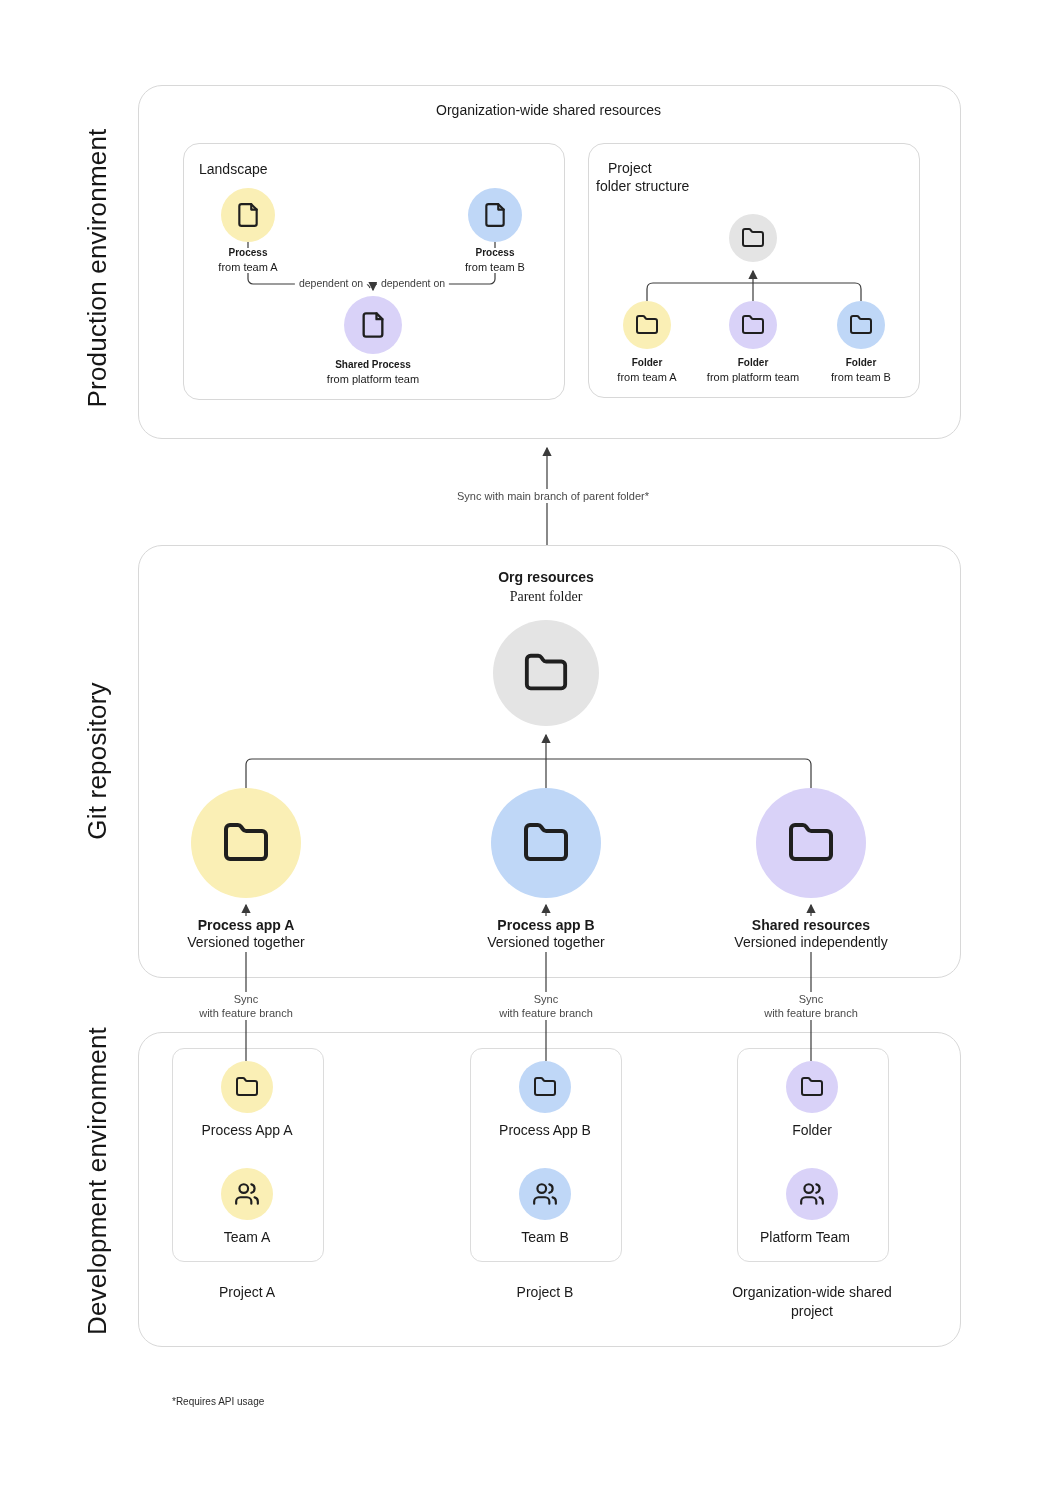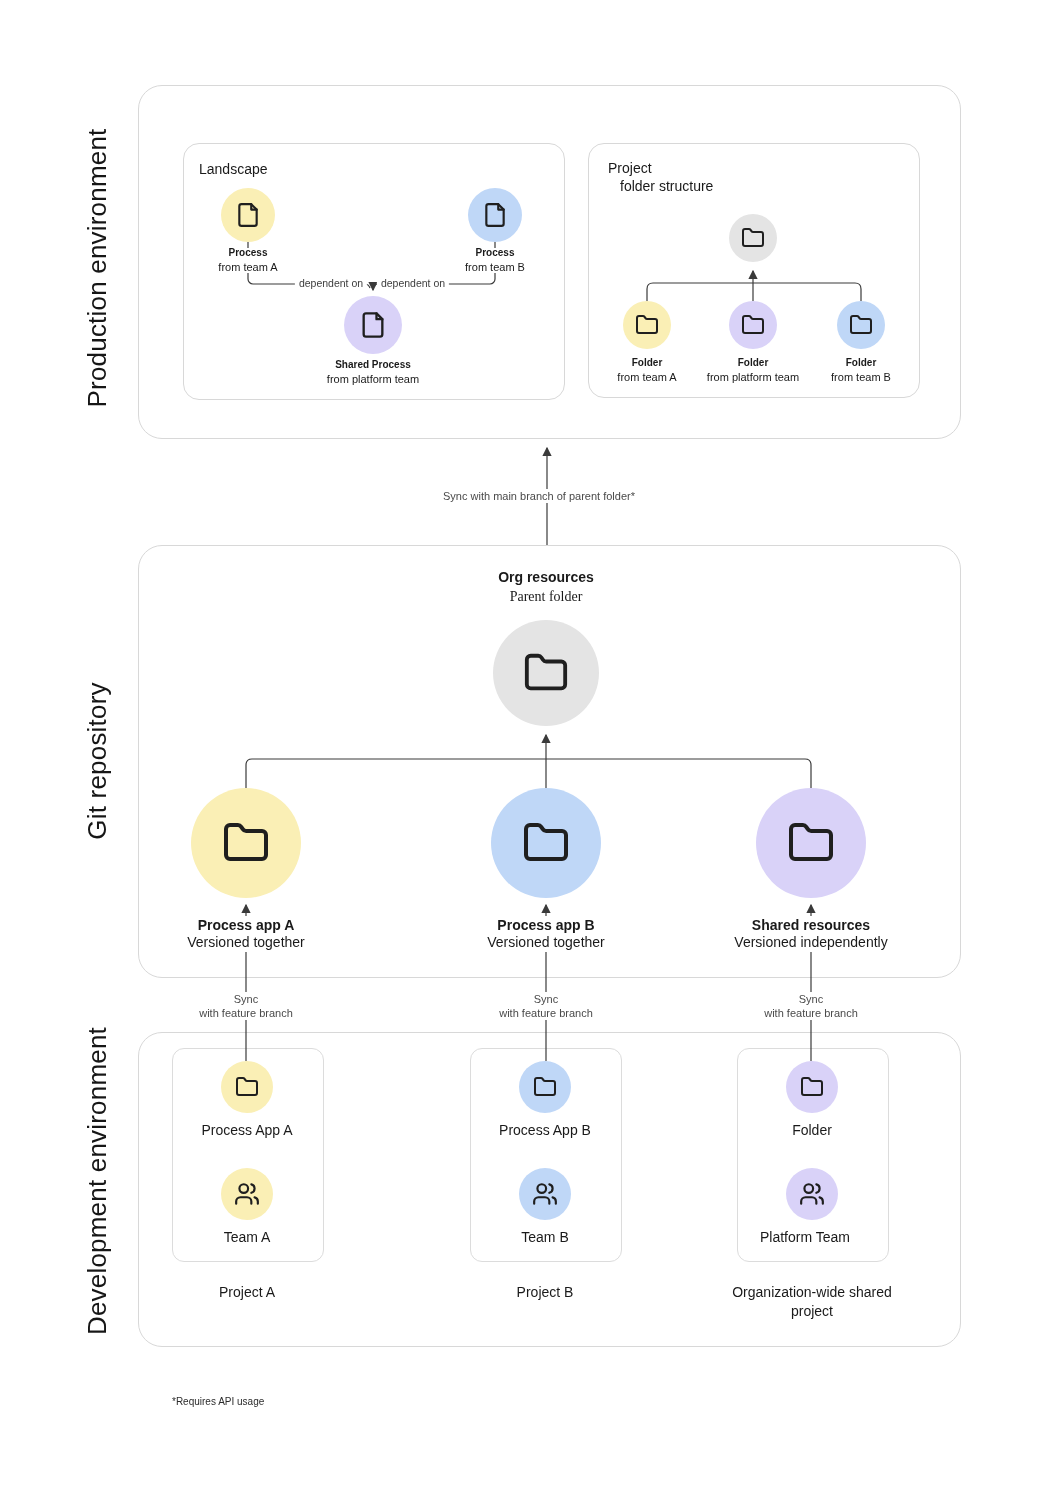--- a/index.html
+++ b/index.html
@@ -88,20 +88,21 @@
       <path d="M246 952 V1061"></path>
       <path d="M546 952 V1061"></path>
       <path d="M811 952 V1061"></path>
     </g>
   </svg>
 
   <div class="vlabel" style="top:268px;">Production environment</div>
   <div class="vlabel" style="top:761px;">Git repository</div>
   <div class="vlabel" style="top:1181px;">Development environment</div>
 
+  <div class="ctr t14" style="left:138px;top:102px;width:821px;">Organization-wide shared resources</div>
 
   <div class="lefttitle" style="left:199px;top:161px;">Landscape</div>
 
   <div class="circle c-yellow" style="left:221px;top:188px;width:54px;height:54px;">
     <svg class="icon" width="26" height="26" viewBox="0 0 24 24">
         <path d="M15 2H6a2 2 0 0 0-2 2v16a2 2 0 0 0 2 2h12a2 2 0 0 0 2-2V7z"></path>
         <path d="M15 2v5h5"></path>
       </svg>
   </div>
   <div class="ctr b11" style="left:178px;top:246px;width:140px;">Process</div>
@@ -122,21 +123,21 @@
   <div class="circle c-purple" style="left:344px;top:296px;width:58px;height:58px;">
     <svg class="icon" width="28" height="28" viewBox="0 0 24 24">
         <path d="M15 2H6a2 2 0 0 0-2 2v16a2 2 0 0 0 2 2h12a2 2 0 0 0 2-2V7z"></path>
         <path d="M15 2v5h5"></path>
       </svg>
   </div>
   <div class="ctr b11" style="left:303px;top:358px;width:140px;">Shared Process</div>
   <div class="ctr t11" style="left:303px;top:372px;width:140px;">from platform team</div>
 
   <div class="lefttitle" style="left:608px;top:160px;">Project</div>
-  <div class="lefttitle" style="left:620px;top:178px;">folder structure</div>
+  <div class="lefttitle" style="left:596px;top:178px;">folder structure</div>
 
   <div class="circle c-gray" style="left:729px;top:214px;width:48px;height:48px;">
     <svg class="icon" width="24" height="24" viewBox="0 0 24 24">
         <path d="M20 20a2 2 0 0 0 2-2V8a2 2 0 0 0-2-2h-7.9a2 2 0 0 1-1.69-.9L9.6 3.9A2 2 0 0 0 7.93 3H4a2 2 0 0 0-2 2v13a2 2 0 0 0 2 2Z"></path>
       </svg>
   </div>
 
   <div class="circle c-yellow" style="left:623px;top:301px;width:48px;height:48px;">
     <svg class="icon" width="24" height="24" viewBox="0 0 24 24">
         <path d="M20 20a2 2 0 0 0 2-2V8a2 2 0 0 0-2-2h-7.9a2 2 0 0 1-1.69-.9L9.6 3.9A2 2 0 0 0 7.93 3H4a2 2 0 0 0-2 2v13a2 2 0 0 0 2 2Z"></path>
@@ -154,21 +155,21 @@
   <div class="ctr t11" style="left:683px;top:370px;width:140px;">from platform team</div>
 
   <div class="circle c-blue" style="left:837px;top:301px;width:48px;height:48px;">
     <svg class="icon" width="24" height="24" viewBox="0 0 24 24">
         <path d="M20 20a2 2 0 0 0 2-2V8a2 2 0 0 0-2-2h-7.9a2 2 0 0 1-1.69-.9L9.6 3.9A2 2 0 0 0 7.93 3H4a2 2 0 0 0-2 2v13a2 2 0 0 0 2 2Z"></path>
       </svg>
   </div>
   <div class="ctr b11" style="left:791px;top:356px;width:140px;">Folder</div>
   <div class="ctr t11" style="left:791px;top:370px;width:140px;">from team B</div>
 
-  <div class="sync-lbl" style="left:539px;top:489px;">Sync with main branch of parent folder*</div>
+  <div class="sync-lbl" style="left:553px;top:489px;">Sync with main branch of parent folder*</div>
 
   <div class="ctr b14" style="left:446px;top:569px;width:200px;">Org resources</div>
   <div class="ctr t14" style="left:446px;top:588px;width:200px;font-family:Liberation Serif, serif;">Parent folder</div>
 
   <div class="circle c-gray" style="left:493px;top:620px;width:106px;height:106px;">
     <svg class="icon" width="46" height="46" viewBox="0 0 24 24">
         <path d="M20 20a2 2 0 0 0 2-2V8a2 2 0 0 0-2-2h-7.9a2 2 0 0 1-1.69-.9L9.6 3.9A2 2 0 0 0 7.93 3H4a2 2 0 0 0-2 2v13a2 2 0 0 0 2 2Z"></path>
       </svg>
   </div>
 

